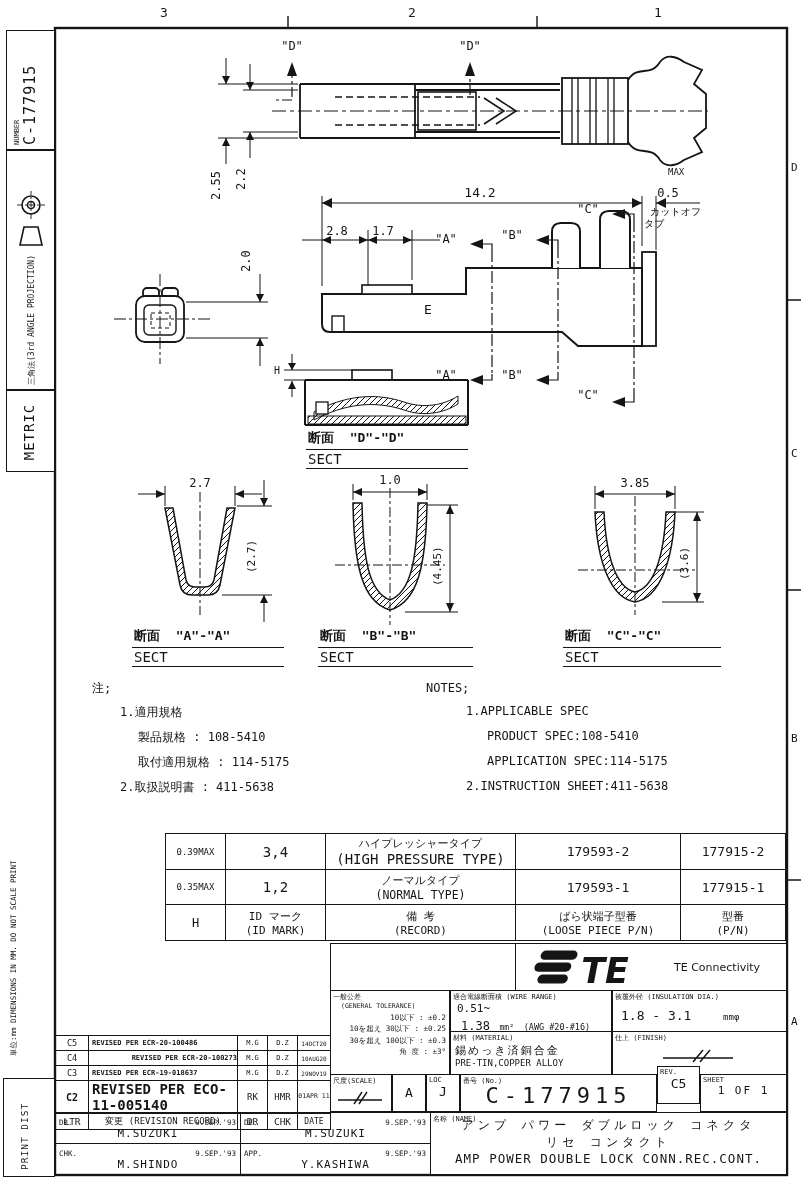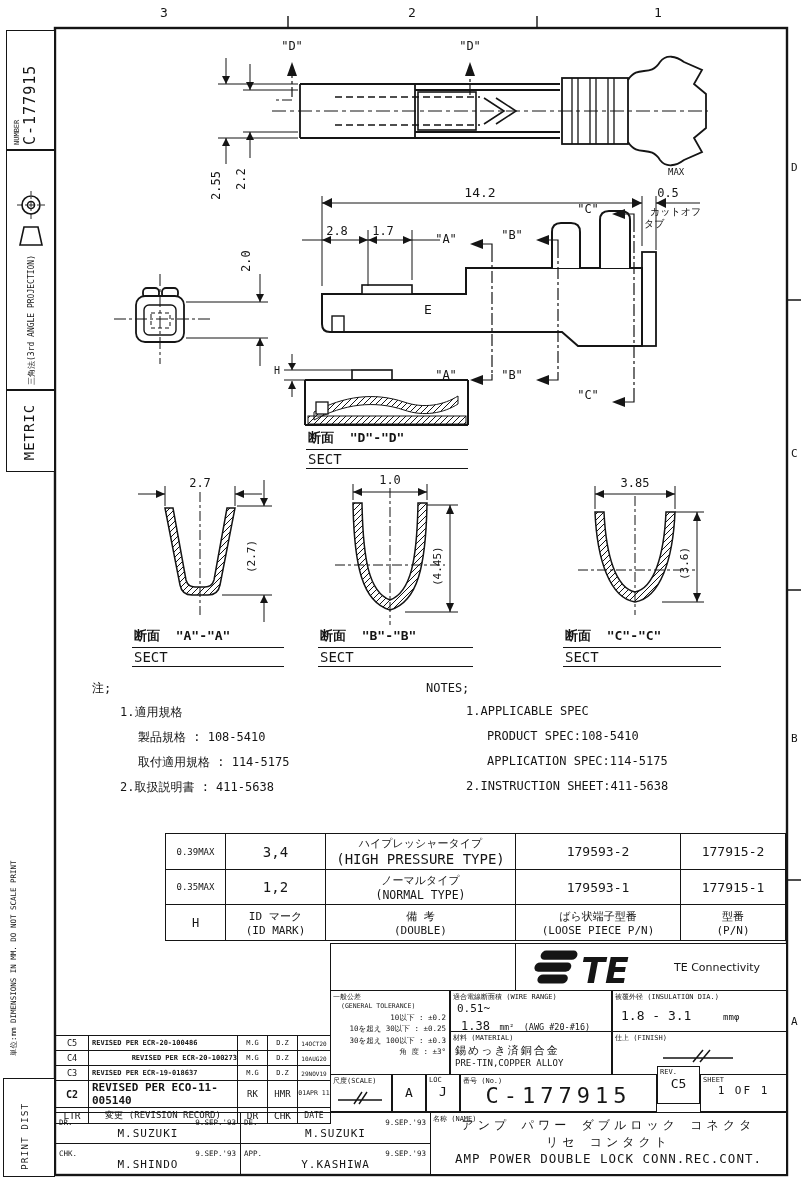--- a/index.html
+++ b/index.html
@@ -299,21 +299,21 @@
         <td style="font-size:13px">177915-1</td>
       </tr>
       <tr style="height:36px">
         <td style="font-size:12px">H</td>
         <td>
           <div style="font-size:11px">ID マーク</div>
           <div style="font-size:11px">(ID MARK)</div>
         </td>
         <td>
           <div style="font-size:11px">備 考</div>
-          <div style="font-size:11px">(DOUBLE)</div>
+          <div style="font-size:11px">(RECORD)</div>
         </td>
         <td>
           <div style="font-size:11px">ばら状端子型番</div>
           <div style="font-size:11px">(LOOSE PIECE P/N)</div>
         </td>
         <td>
           <div style="font-size:11px">型番</div>
           <div style="font-size:11px">(P/N)</div>
         </td>
       </tr>
@@ -429,21 +429,21 @@
       </tr>
       <tr style="height:15px;font-size:7px">
         <td style="font-size:8.5px">C3</td>
         <td style="text-align:left;padding-left:3px;font-weight:bold">REVISED PER ECR-19-018637</td>
         <td>M.G</td>
         <td>D.Z</td>
         <td style="font-size:6px">29NOV19</td>
       </tr>
       <tr style="height:16px;font-size:9px">
         <td style="font-size:10px;font-weight:bold">C2</td>
-        <td style="text-align:left;padding-left:3px;font-weight:bold;font-size:11px">REVISED PER ECO-11-005140</td>
+        <td style="text-align:left;padding-left:3px;font-weight:bold;font-size:14px">REVISED PER ECO-11-005140</td>
         <td>RK</td>
         <td>HMR</td>
         <td style="font-size:6.5px;line-height:1.1">01APR 11</td>
       </tr>
       <tr style="height:16px;font-size:9.5px">
         <td able="false">LTR</td>
         <td>
           <span style="font-size:9px">変更</span>
           <span style="font-size:9px">(REVISION RECORD)</span>
         </td>

